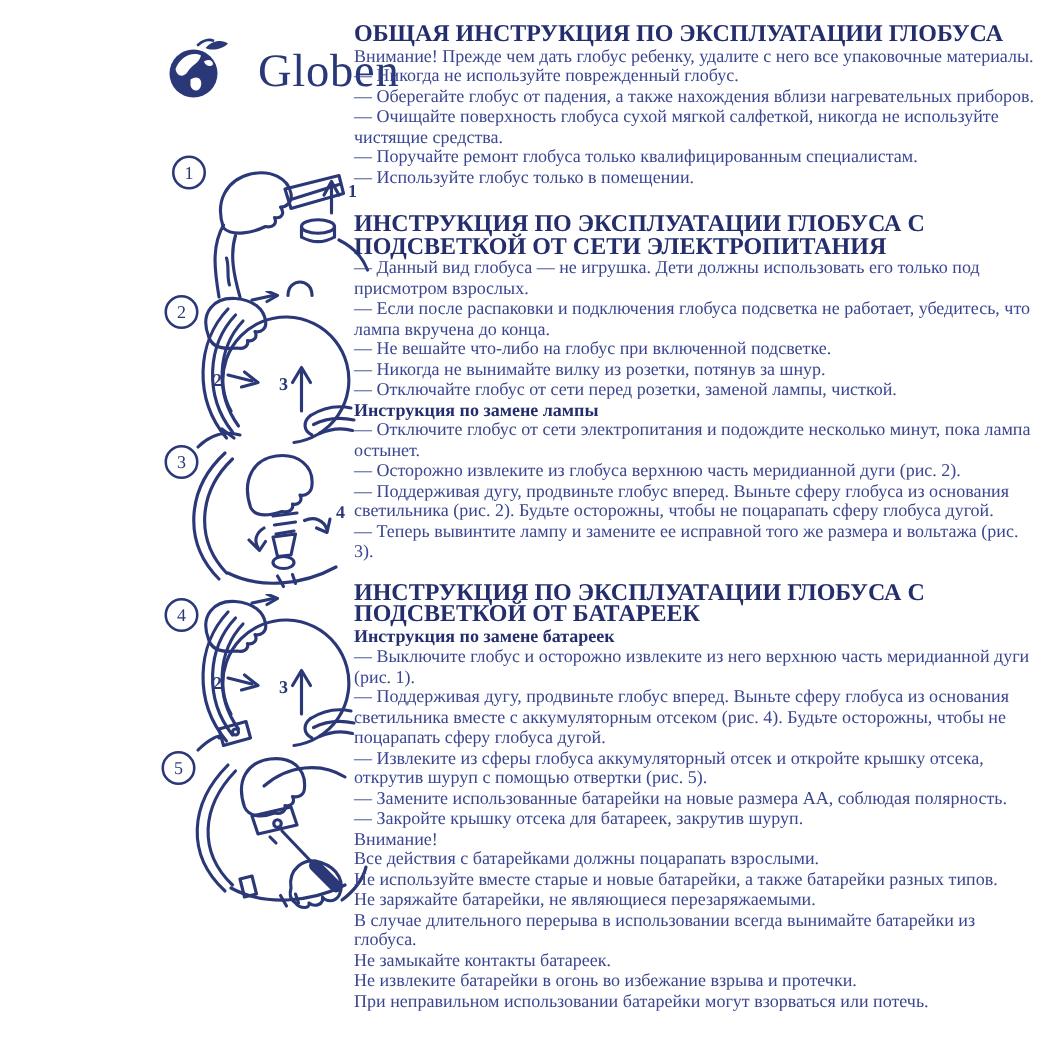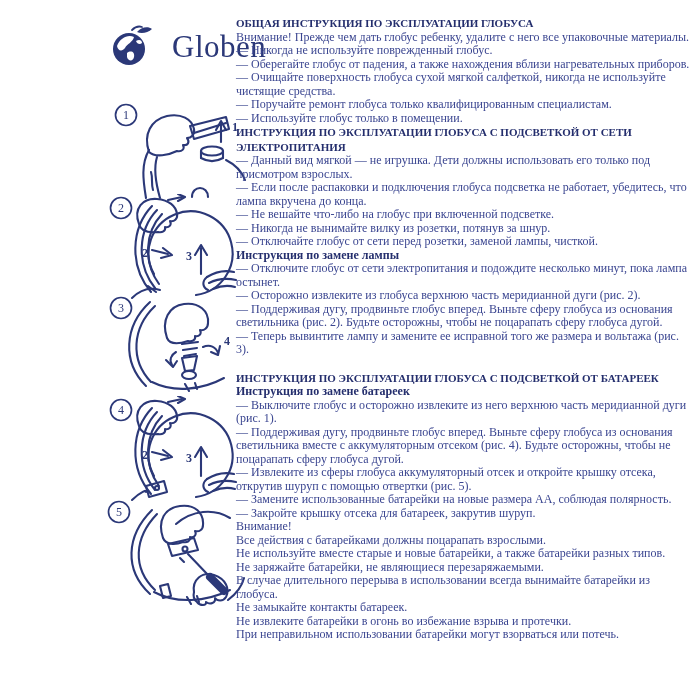--- a/index.html
+++ b/index.html
@@ -12,24 +12,24 @@
   .brand {
     font-size:31px; color:#2b3878; margin-left:18px; letter-spacing:0.5px;
   }
   
   .text-col {
     position:absolute; left:236px; top:16px; width:457px;
     color:#3a4590; font-size:12px; line-height:13.5px;
   }
   .text-col p { margin:0; }
   .sec-title {
-    margin:0; color:#242e6d; font-weight:bold; font-size:11px; line-height:14.5px;
+    margin:0; color:#242e6d; font-weight:bold; font-size:16px; line-height:14.5px;
   }
   .sub-title { font-weight:bold; color:#242e6d; }
-  section.sec2 { margin-top:0; }
+  section.sec2 { margin-top:18px; }
   section.sec3 { margin-top:14px; }
   
   .fig { position:absolute; left:88px; }
   #fig1 { top:100px; } #fig2 { top:194px; } #fig3 { top:294px; }
   #fig4 { top:396px; } #fig5 { top:496px; }
   .ink { fill:none; stroke:#2b3878; stroke-width:2.1; stroke-linecap:round; stroke-linejoin:round; }
   .ink-thick { fill:none; stroke:#2b3878; stroke-width:8; stroke-linecap:round; }
   .numc { fill:#ffffff; stroke:#2b3878; stroke-width:1.7; }
   .numt {
     font-family:"Liberation Serif", serif; font-size:12px; fill:#2b3878;
@@ -168,21 +168,21 @@
       <p>Внимание! Прежде чем дать глобус ребенку, удалите с него все упаковочные материалы.</p>
       <p>— Никогда не используйте поврежденный глобус.</p>
       <p>— Оберегайте глобус от падения, а также нахождения вблизи нагревательных приборов.</p>
       <p>— Очищайте поверхность глобуса сухой мягкой салфеткой, никогда не используйте чистящие средства.</p>
       <p>— Поручайте ремонт глобуса только квалифицированным специалистам.</p>
       <p>— Используйте глобус только в помещении.</p>
     </section>
 
     <section class="sec2">
       <h2 class="sec-title">ИНСТРУКЦИЯ ПО ЭКСПЛУАТАЦИИ ГЛОБУСА С ПОДСВЕТКОЙ ОТ СЕТИ ЭЛЕКТРОПИТАНИЯ</h2>
-      <p>— Данный вид мягкой — не игрушка. Дети должны использовать его только под присмотром взрослых.</p>
+      <p>— Данный вид глобуса — не игрушка. Дети должны использовать его только под присмотром взрослых.</p>
       <p>— Если после распаковки и подключения глобуса подсветка не работает, убедитесь, что лампа вкручена до конца.</p>
       <p>— Не вешайте что-либо на глобус при включенной подсветке.</p>
       <p>— Никогда не вынимайте вилку из розетки, потянув за шнур.</p>
       <p>— Отключайте глобус от сети перед розетки, заменой лампы, чисткой.</p>
       <p class="sub-title">Инструкция по замене лампы</p>
       <p>— Отключите глобус от сети электропитания и подождите несколько минут, пока лампа остынет.</p>
       <p>— Осторожно извлеките из глобуса верхнюю часть меридианной дуги (рис. 2).</p>
       <p>— Поддерживая дугу, продвиньте глобус вперед. Выньте сферу глобуса из основания светильника (рис. 2). Будьте осторожны, чтобы не поцарапать сферу глобуса дугой.</p>
       <p>— Теперь вывинтите лампу и замените ее исправной того же размера и вольтажа (рис. 3).</p>
     </section>

